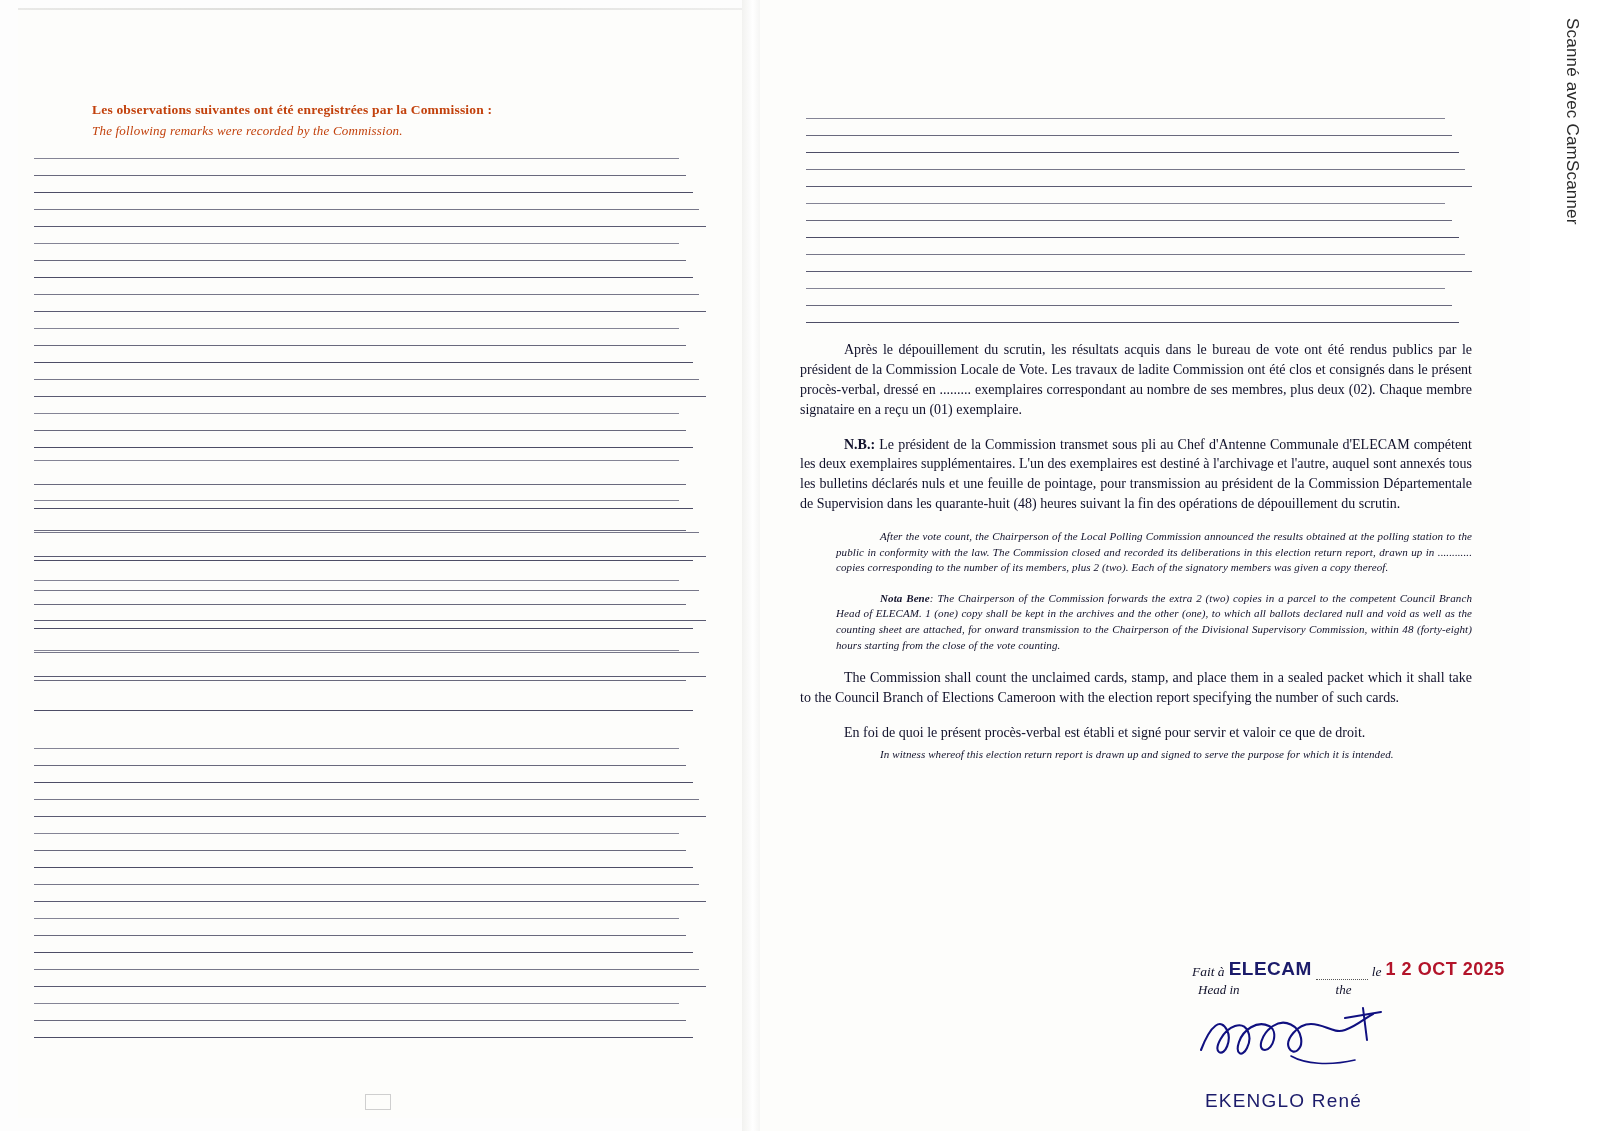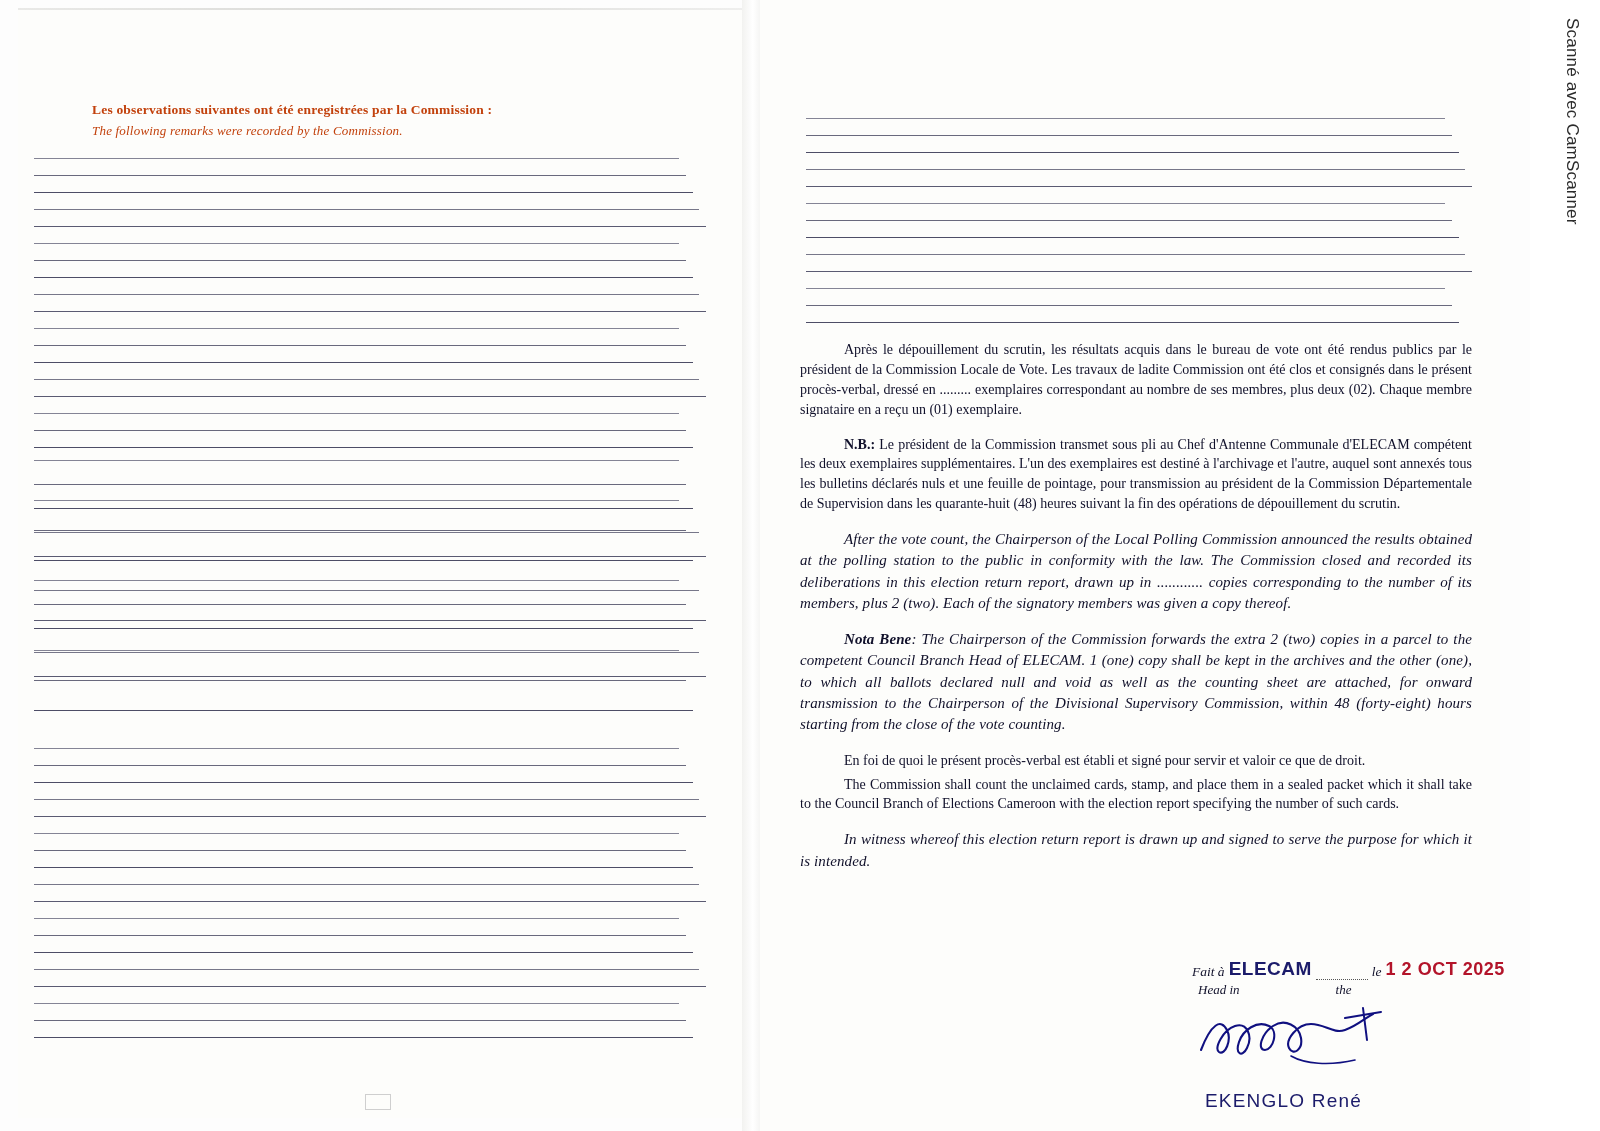--- a/index.html
+++ b/index.html
@@ -98,22 +98,23 @@
   }
   .para {
     margin: 0 0 15px 0;
     font-size: 14px;
     line-height: 1.42;
     text-align: justify;
     text-indent: 44px;
   }
   .para.it {
     font-style: italic;
-    font-size: 15px;
+    font-size: 11px;
     letter-spacing: .1px;
+    margin-left: 36px;
   }
   .para b, .para .lbl {
     font-weight: 700;
   }
   .para .lbl-it {
     font-style: italic;
     font-weight: 700;
   }
 
   
@@ -303,26 +304,26 @@
 
     <p class="para it">
       <span>After the vote count, the Chairperson of the Local Polling Commission announced the results obtained at the polling station to the public in conformity with the law. The Commission closed and recorded its deliberations in this election return report, drawn up in ............ copies corresponding to the number of its members, plus 2 (two). Each of the signatory members was given a copy thereof.</span>
     </p>
 
     <p class="para it">
       <span class="lbl-it">Nota Bene</span><span>: The Chairperson of the Commission forwards the extra 2 (two) copies in a parcel to the competent Council Branch Head of ELECAM. 1 (one) copy shall be kept in the archives and the other (one), to which all ballots declared null and void as well as the counting sheet are attached, for onward transmission to the Chairperson of the Divisional Supervisory Commission, within 48 (forty-eight) hours starting from the close of the vote counting.</span>
     </p>
 
 
+    <p class="para">
+      <span>The Commission shall count the unclaimed cards, stamp, and place them in a sealed packet which it shall take to the Council Branch of Elections Cameroon with the election report specifying the number of such cards.</span>
+    </p>
+
     <p class="para" style="margin-bottom:4px;">
       <span>En foi de quoi le présent procès-verbal est établi et signé pour servir et valoir ce que de droit.</span>
-    </p>
-
-    <p class="para">
-      <span>The Commission shall count the unclaimed cards, stamp, and place them in a sealed packet which it shall take to the Council Branch of Elections Cameroon with the election report specifying the number of such cards.</span>
     </p>
 
     <p class="para it">
       <span>In witness whereof this election return report is drawn up and signed to serve the purpose for which it is intended.</span>
     </p>
   </div>
 
   <div class="sig-wrap">
     <div class="sig-line">
       <span>Fait à</span>

